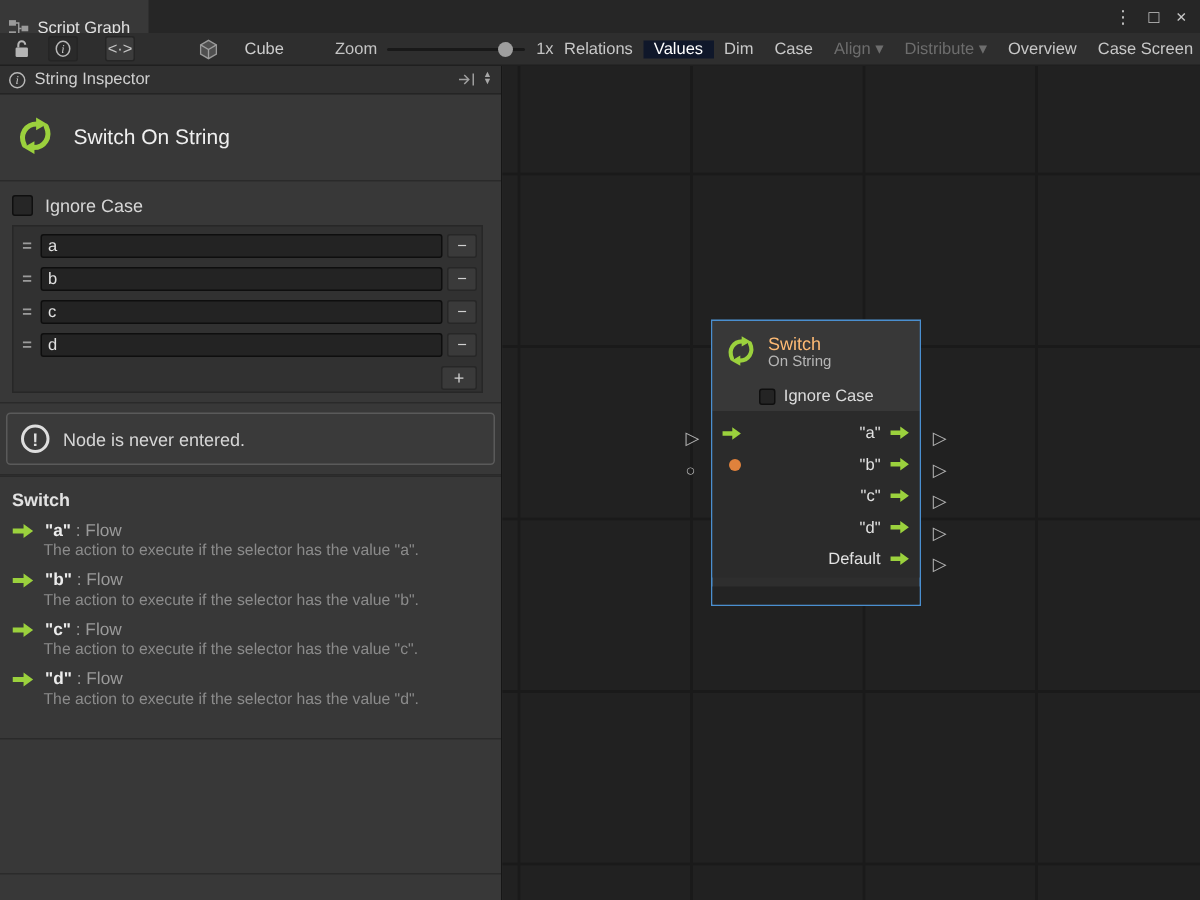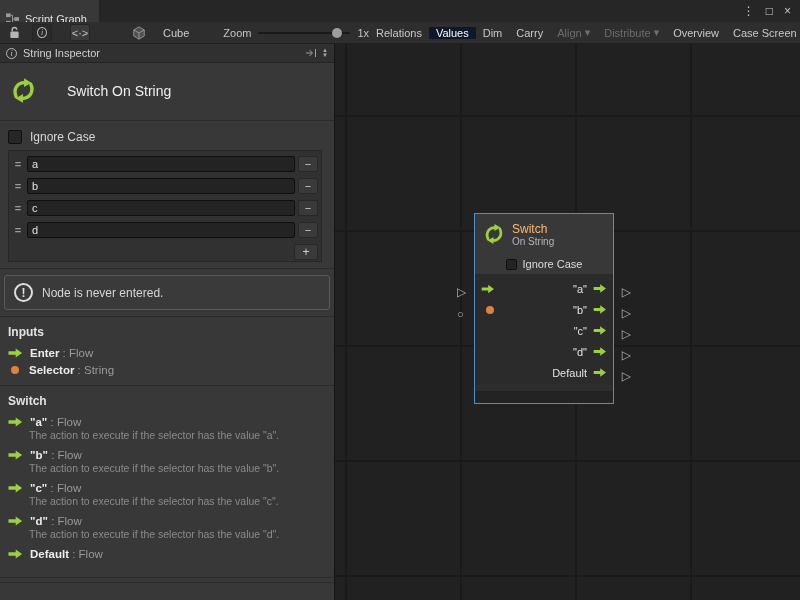--- a/index.html
+++ b/index.html
@@ -24,21 +24,21 @@
   .tb-right{margin-left:auto;display:flex;height:100%;align-items:center}
   .tb-text{display:flex;align-items:center;gap:3px;padding:0 7px;color:#c8c8c8;white-space:nowrap}
   .tb-text.active{background:#0f172a;color:#fff}
   .tb-text.disabled{color:#6d6d6d}
 
   
   .inspector{position:absolute;left:0;top:44px;width:335px;bottom:0;background:#383838;border-right:1px solid #161616;overflow:hidden}
   .insp-header{height:19px;background:#303030;border-bottom:1px solid #242424;display:flex;align-items:center;gap:6px;padding:0 6px;color:#cfcfcf}
   .insp-header .right{margin-left:auto;display:flex;align-items:center;gap:4px}
   .stepper{display:flex;flex-direction:column;line-height:5px;font-size:6px;color:#a8a8a8}
-  .insp-title{display:flex;align-items:center;gap:30px;padding:14px 10px 16px}
+  .insp-title{display:flex;align-items:center;gap:12px;padding:14px 10px 16px}
   .insp-title .t{font-size:14px;color:#efefef}
   .sep{height:1px;background:#2a2a2a}
   .row-ignore{display:flex;align-items:center;gap:8px;padding:9px 8px 4px;color:#d6d6d6;font-size:12px}
   .cb{width:14px;height:14px;background:#262626;border:1px solid #0f0f0f;border-radius:2px;flex:none}
   .options{display:flex;padding:2px 12px 6px 8px}
   .opt-label{width:112px;padding-top:3px;color:#d6d6d6;font-size:12px}
   .opt-list{flex:1;background:#313131;border:1px solid #272727;padding:2px 3px 1px}
   .opt-row{display:flex;align-items:center;height:22px;gap:3px}
   .opt-handle{width:12px;text-align:center;color:#9b9b9b;font-weight:bold}
   .opt-input{flex:1;height:16px;background:#232323;border:1px solid #0e0e0e;border-radius:2px;color:#e2e2e2;font-size:11px;padding:0 4px;font-family:inherit}
@@ -141,21 +141,21 @@
     <span>Zoom</span>
     <span class="slider">
       <span class="handle"></span>
     </span>
     <span>1x</span>
   </span>
   <span class="tb-right">
     <span class="tb-text">Relations</span>
     <span class="tb-text active">Values</span>
     <span class="tb-text">Dim</span>
-    <span class="tb-text">Carry</span>
+    <span class="tb-text">Case</span>
     <span class="tb-text disabled">
       <span>Align</span>
       <span>▾</span>
     </span>
     <span class="tb-text disabled">
       <span>Distribute</span>
       <span>▾</span>
     </span>
     <span class="tb-text">Overview</span>
     <span class="tb-text">Case Screen</span>
@@ -218,33 +218,20 @@
     </div>
   </div>
 
   <div class="sep"></div>
   <div class="warning">
     <span class="warn-ic">!</span>
     <span>Node is never entered.</span>
   </div>
   <div class="sep"></div>
 
-  <div class="section">
-    <div class="sec-h">Inputs</div>
-    <div class="port-row">
-      <svg class="arrow" width="15" height="10">
-          <use href="#i-arrow"></use>
-        </svg>
-      <span><span class="nm">Enter</span><span class="tp"> : </span><span class="tp">Flow</span></span>
-    </div>
-    <div class="port-row">
-      <span class="dot"></span>
-      <span><span class="nm">Selector</span><span class="tp"> : </span><span class="tp">String</span></span>
-    </div>
-  </div>
   <div class="sep"></div>
 
   <div class="section">
     <div class="sec-h">Switch</div>
 
     <div class="out-item">
       <div class="port-row" style="margin-bottom:0">
         <svg class="arrow" width="15" height="10">
             <use href="#i-arrow"></use>
           </svg>
@@ -276,26 +263,20 @@
     <div class="out-item">
       <div class="port-row" style="margin-bottom:0">
         <svg class="arrow" width="15" height="10">
             <use href="#i-arrow"></use>
           </svg>
         <span><span class="nm">"d"</span><span class="tp"> : </span><span class="tp">Flow</span></span>
       </div>
       <div class="out-desc">The action to execute if the selector has the value "d".</div>
     </div>
 
-    <div class="port-row">
-      <svg class="arrow" width="15" height="10">
-          <use href="#i-arrow"></use>
-        </svg>
-      <span><span class="nm">Default</span><span class="tp"> : </span><span class="tp">Flow</span></span>
-    </div>
   </div>
   <div class="sep" style="margin-top:8px"></div>
   <div class="insp-bottom-sep"></div>
 </div>
 
 <div class="canvas">
   <div class="node">
     <div class="node-head">
       <svg class="arrow" width="22" height="22">
           <use href="#i-switch"></use>

